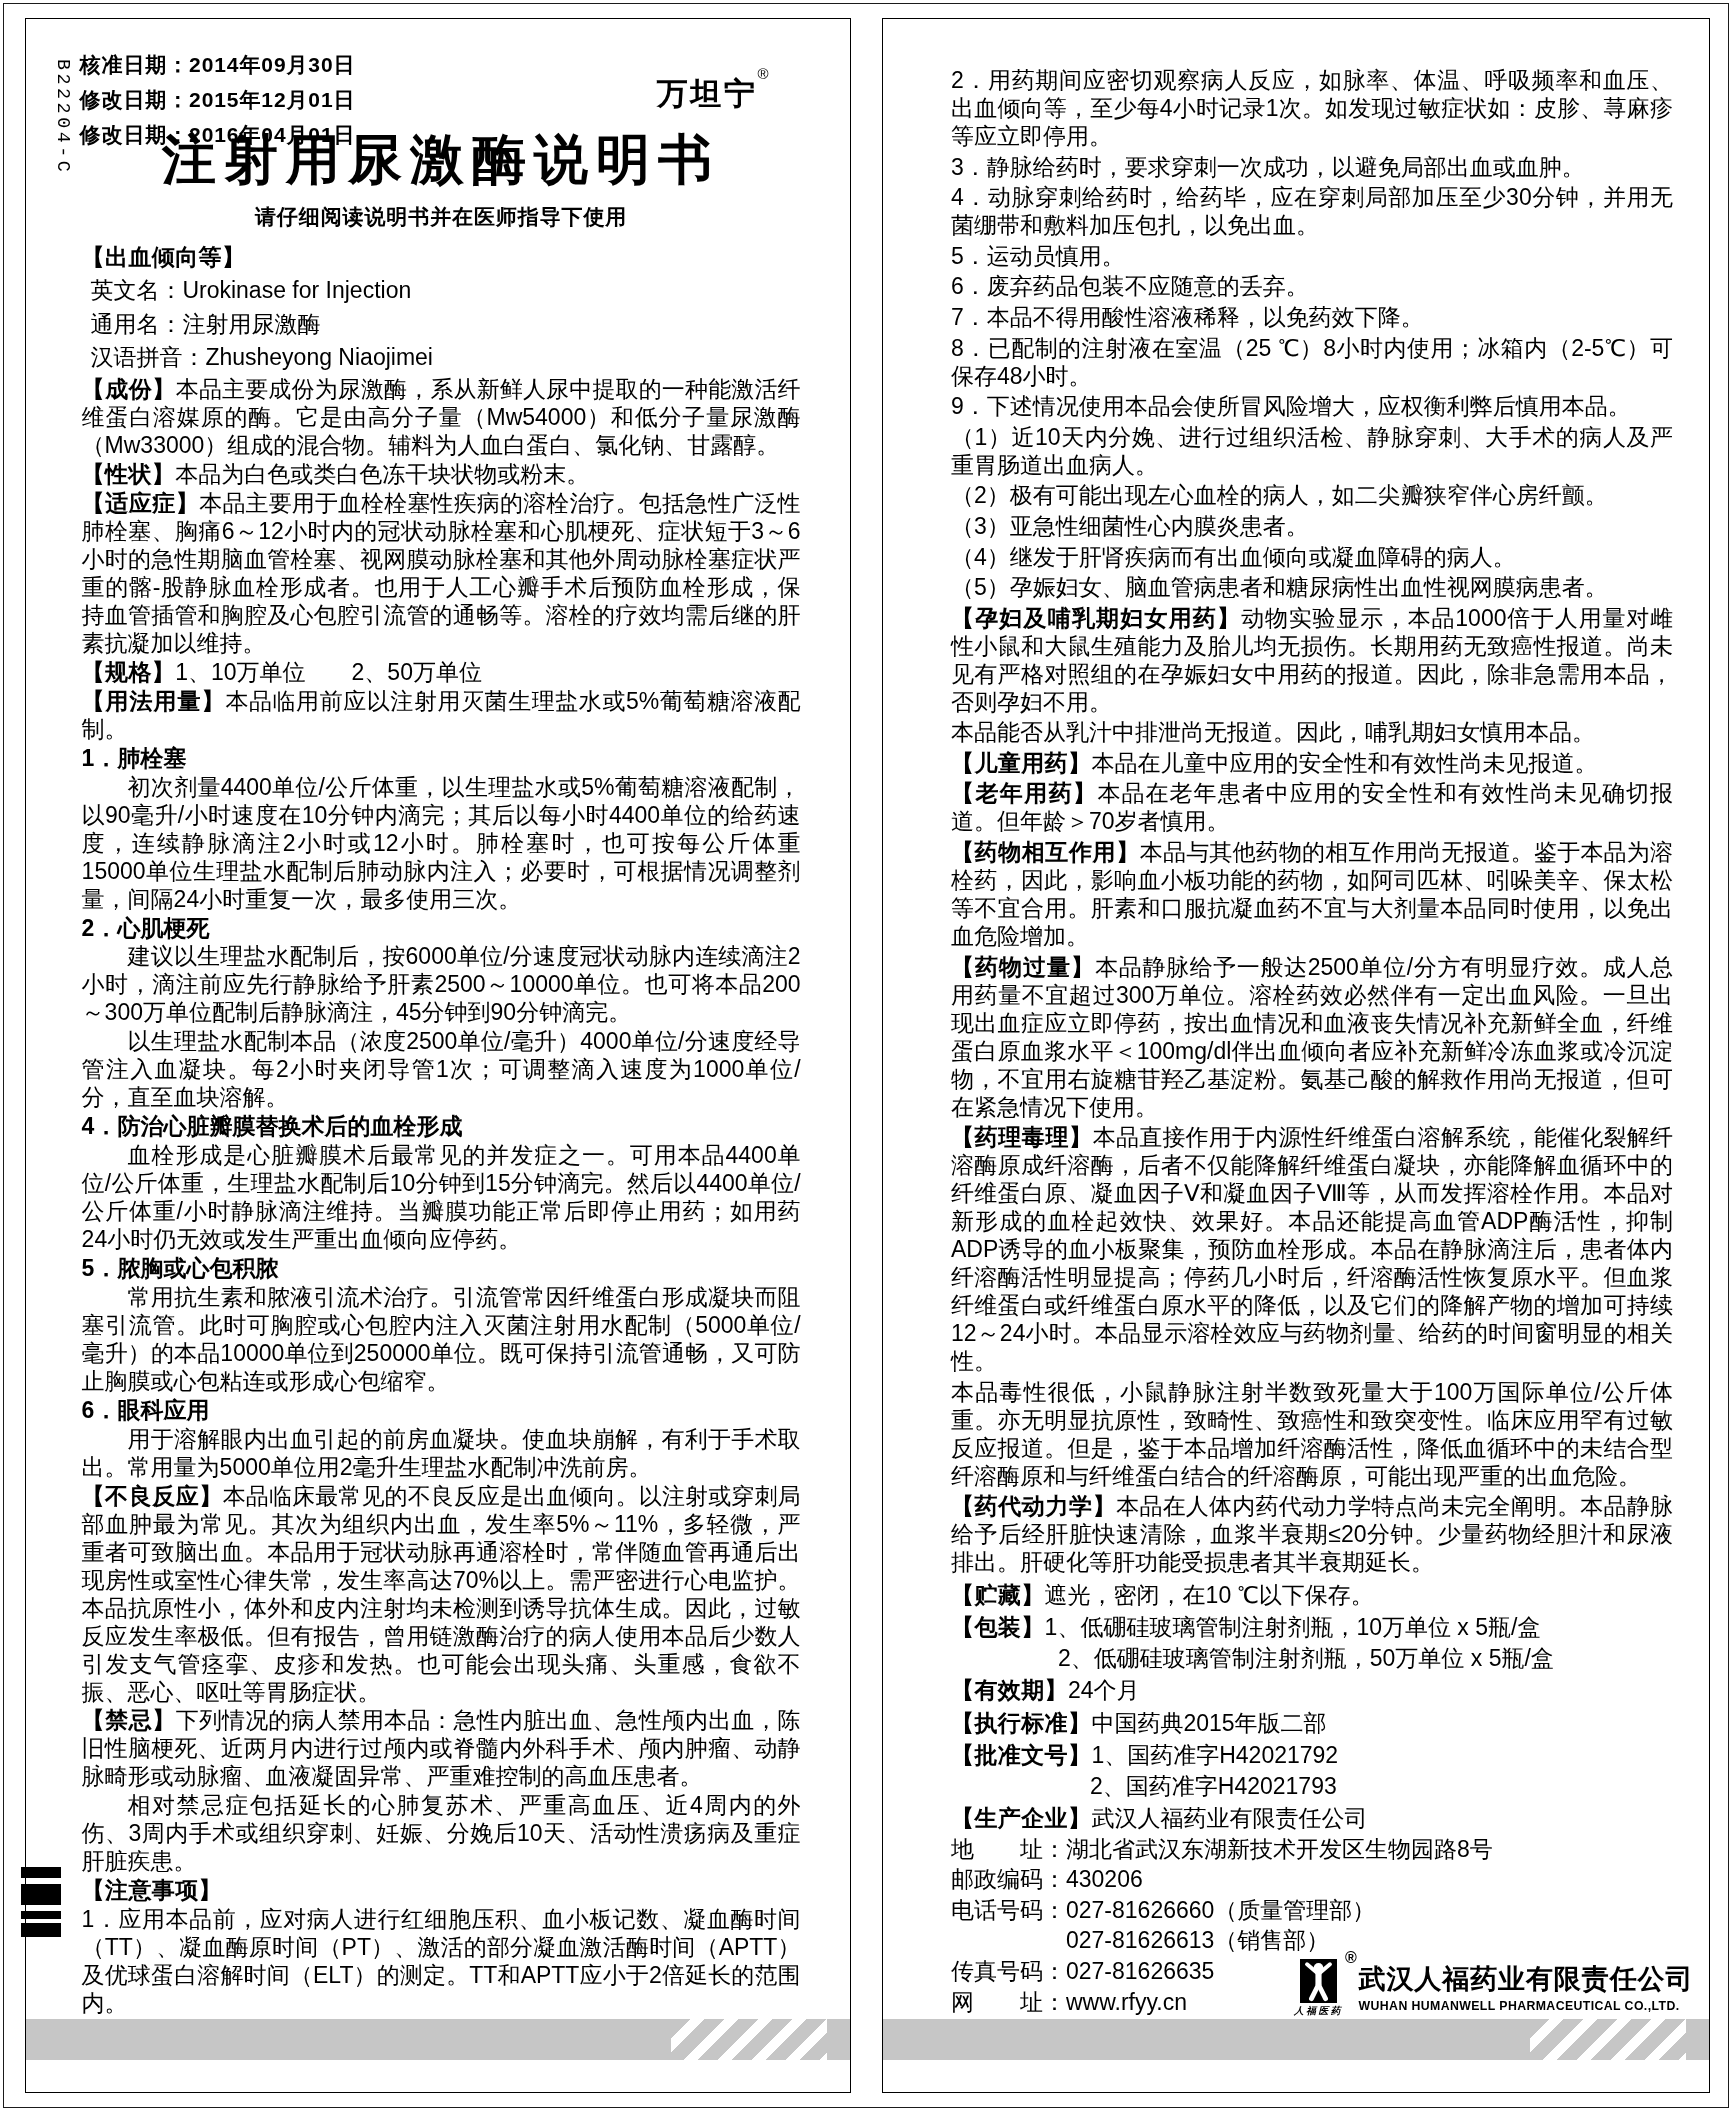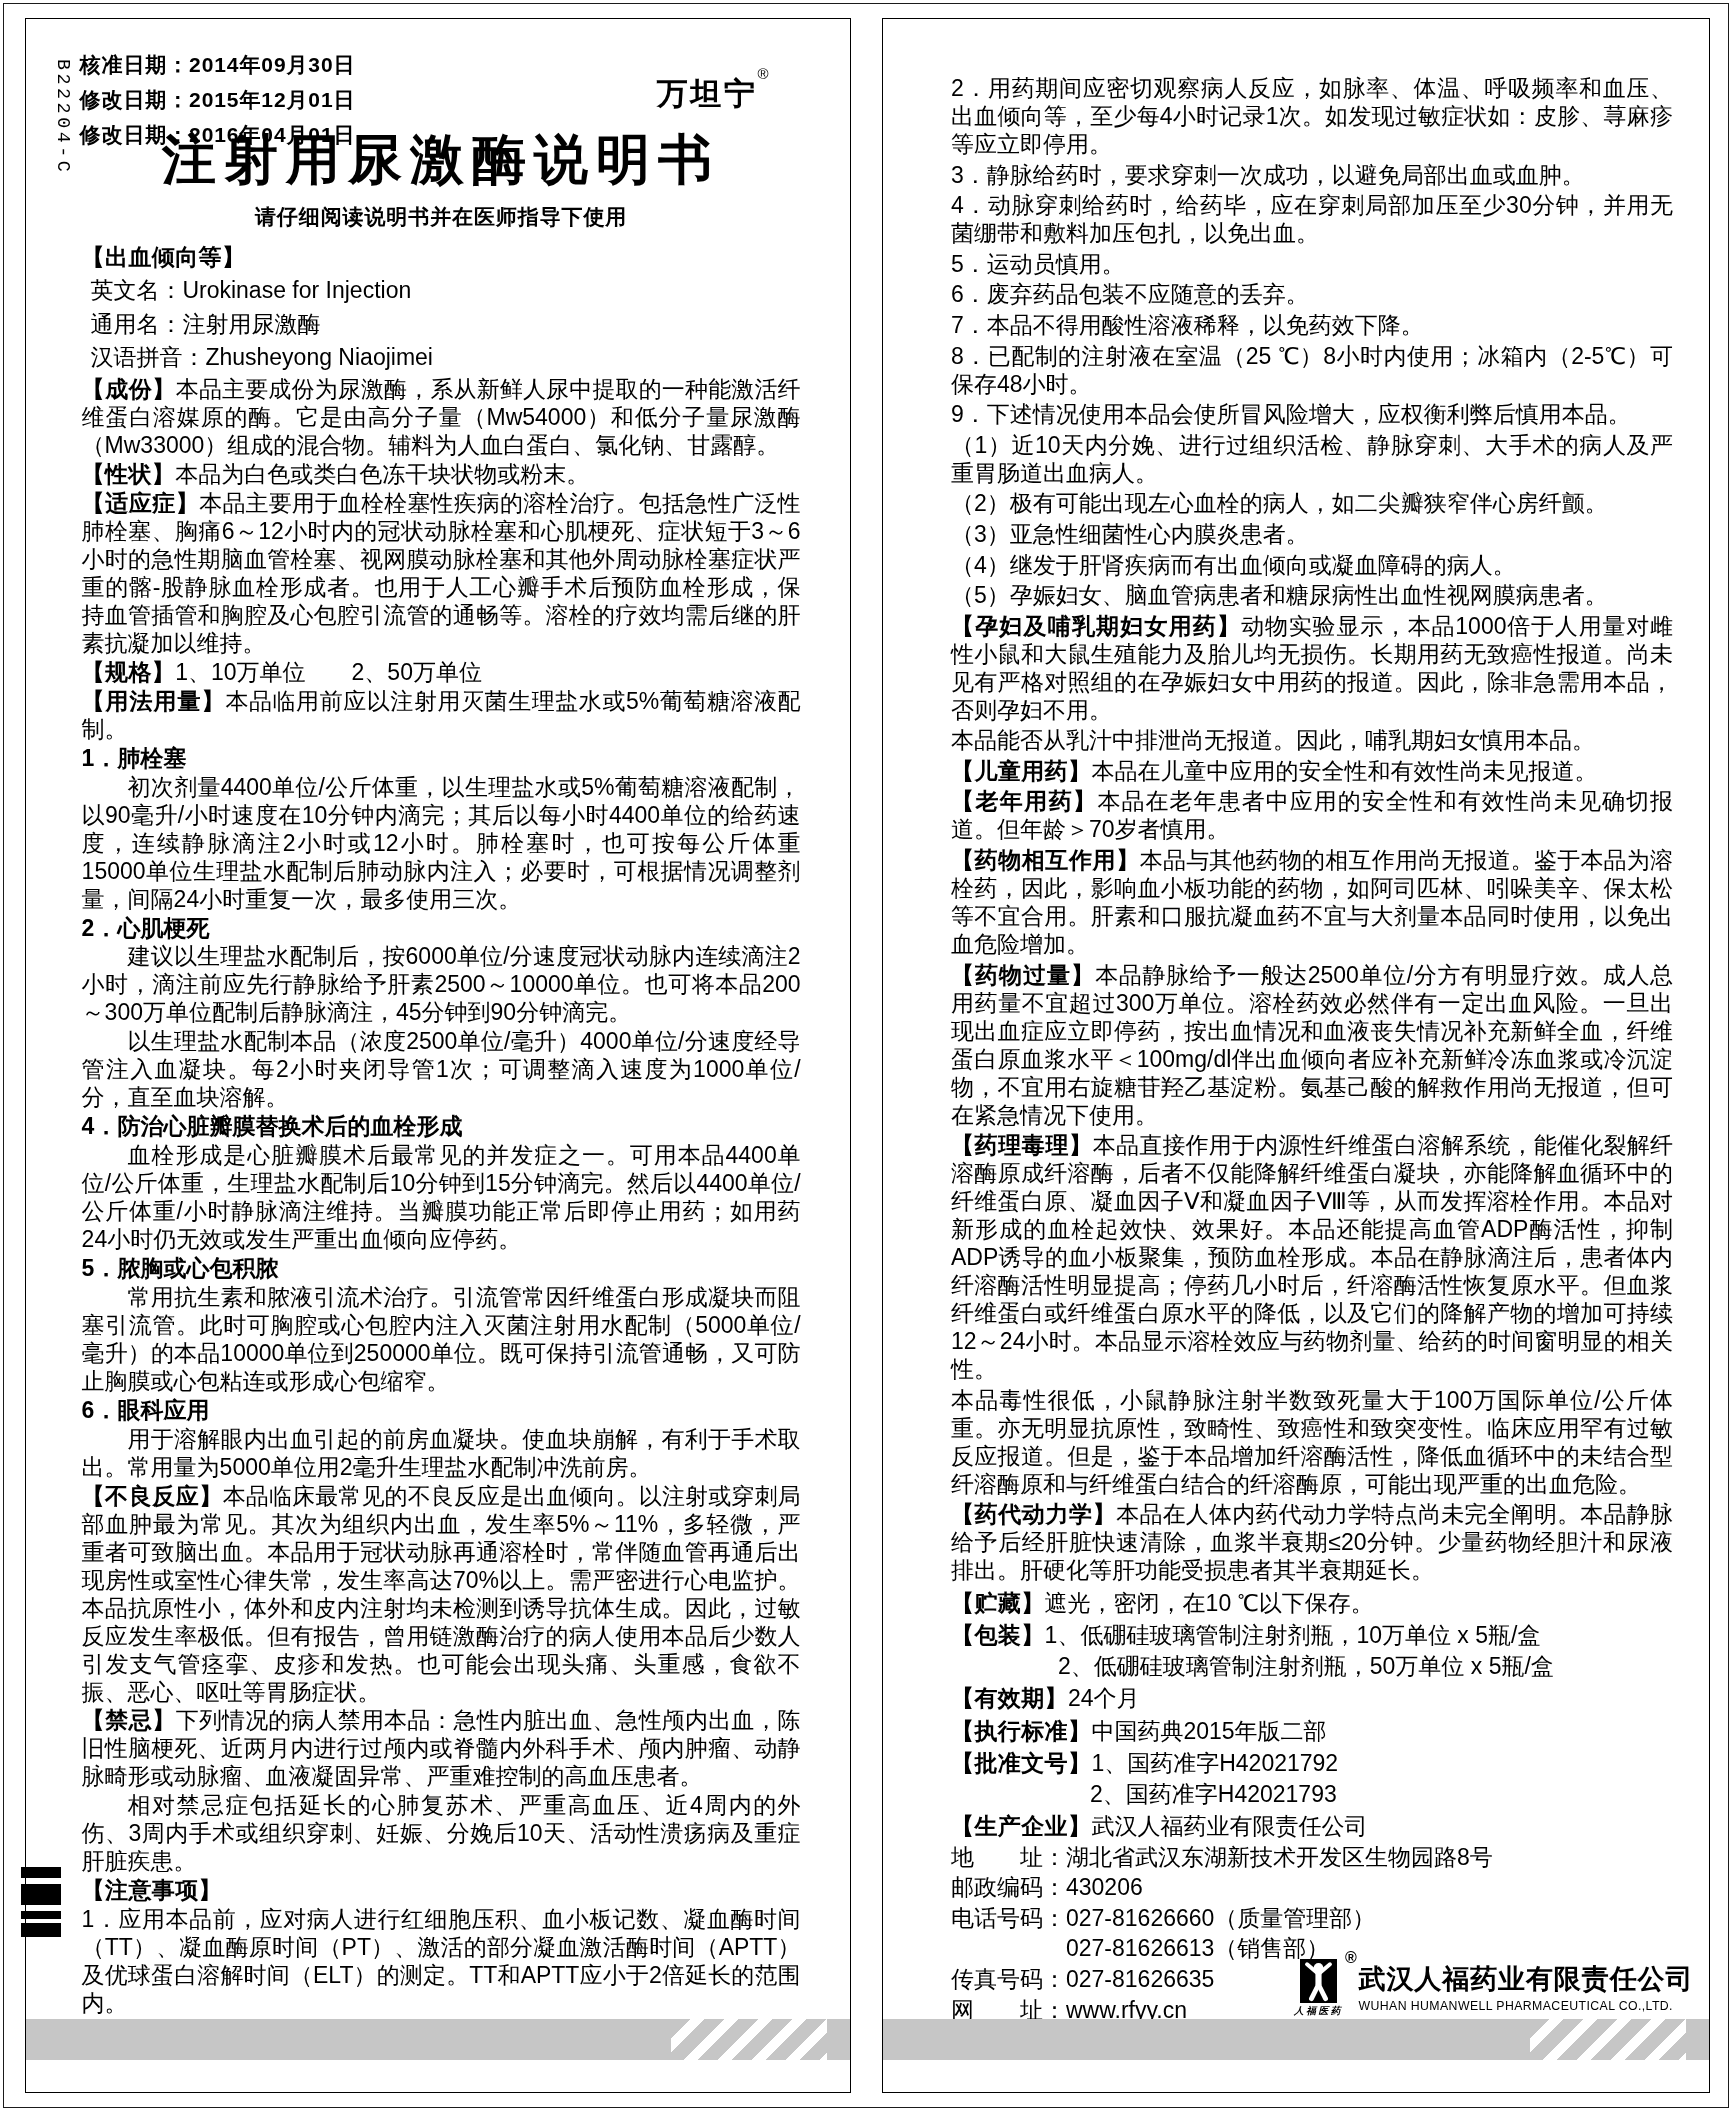--- a/index.html
+++ b/index.html
@@ -24,21 +24,21 @@
          line-height:35px;letter-spacing:0.9px;}
   .brand{position:absolute;top:46px;right:81px;font-size:31px;font-weight:800;letter-spacing:2.6px;}
   .brand sup{font-size:15px;font-weight:400;vertical-align:24.6px;letter-spacing:0;}
   .code-vert{
     position:absolute;top:40px;left:26px;height:140px;
     writing-mode:vertical-rl;text-orientation:sideways;
     font-family:"Liberation Mono", monospace;font-size:18.4px;letter-spacing:3.5px;
   }
 
   .flow-left{position:absolute;top:105px;left:56px;width:719px;}
-  .flow-right{position:absolute;top:52px;left:68px;width:722px;}
+  .flow-right{position:absolute;top:44px;left:68px;width:722px;}
 
   .doc-title{font-size:54px;font-weight:800;text-align:center;letter-spacing:8px;
              margin:0 0 5.3px 0;white-space:nowrap;}
   .doc-subtitle{font-size:21px;font-weight:700;text-align:center;letter-spacing:0.9px;margin:0 0 12.3px 0;}
 
   p.para{font-size:23px;line-height:28px;margin:0.9px 0 0 0;text-align:justify;}
   .flow-right p.para{margin-top:2.6px;}
   .lbl{font-weight:700;letter-spacing:0.4px;}
   .subhead{font-weight:700;}
   .ind{text-indent:2em;}
@@ -61,21 +61,21 @@
   .regbar.b4{top:1923px;height:14px;}
 
   
   .mfr-logo{position:absolute;left:411px;top:1919px;display:flex;align-items:flex-start;}
   .logo-icon-col{display:flex;flex-direction:column;align-items:center;margin-top:21px;}
   .logo-square{width:37px;height:44px;background:#000;display:block;}
   .logo-caption{font-size:9.7px;font-weight:700;letter-spacing:2.6px;margin-top:1.8px;white-space:nowrap;font-style:italic;}
   .logo-reg{font-size:16px;font-weight:700;margin:10.5px 1.8px 0 1.8px;}
   .logo-text-col{margin-top:23px;}
   .logo-cn{font-size:27px;font-weight:900;letter-spacing:0.9px;white-space:nowrap;}
-  .logo-en{font-size:12.3px;font-weight:400;letter-spacing:0.4px;white-space:nowrap;margin-top:1.8px;}
+  .logo-en{font-size:12.3px;font-weight:700;letter-spacing:0.4px;white-space:nowrap;margin-top:1.8px;}
 </style>
 </head>
 <body>
 
 <div class="sheet-edge"></div>
 
 <div class="page page-left">
 
   <div class="code-vert">B22204-C</div>
 

